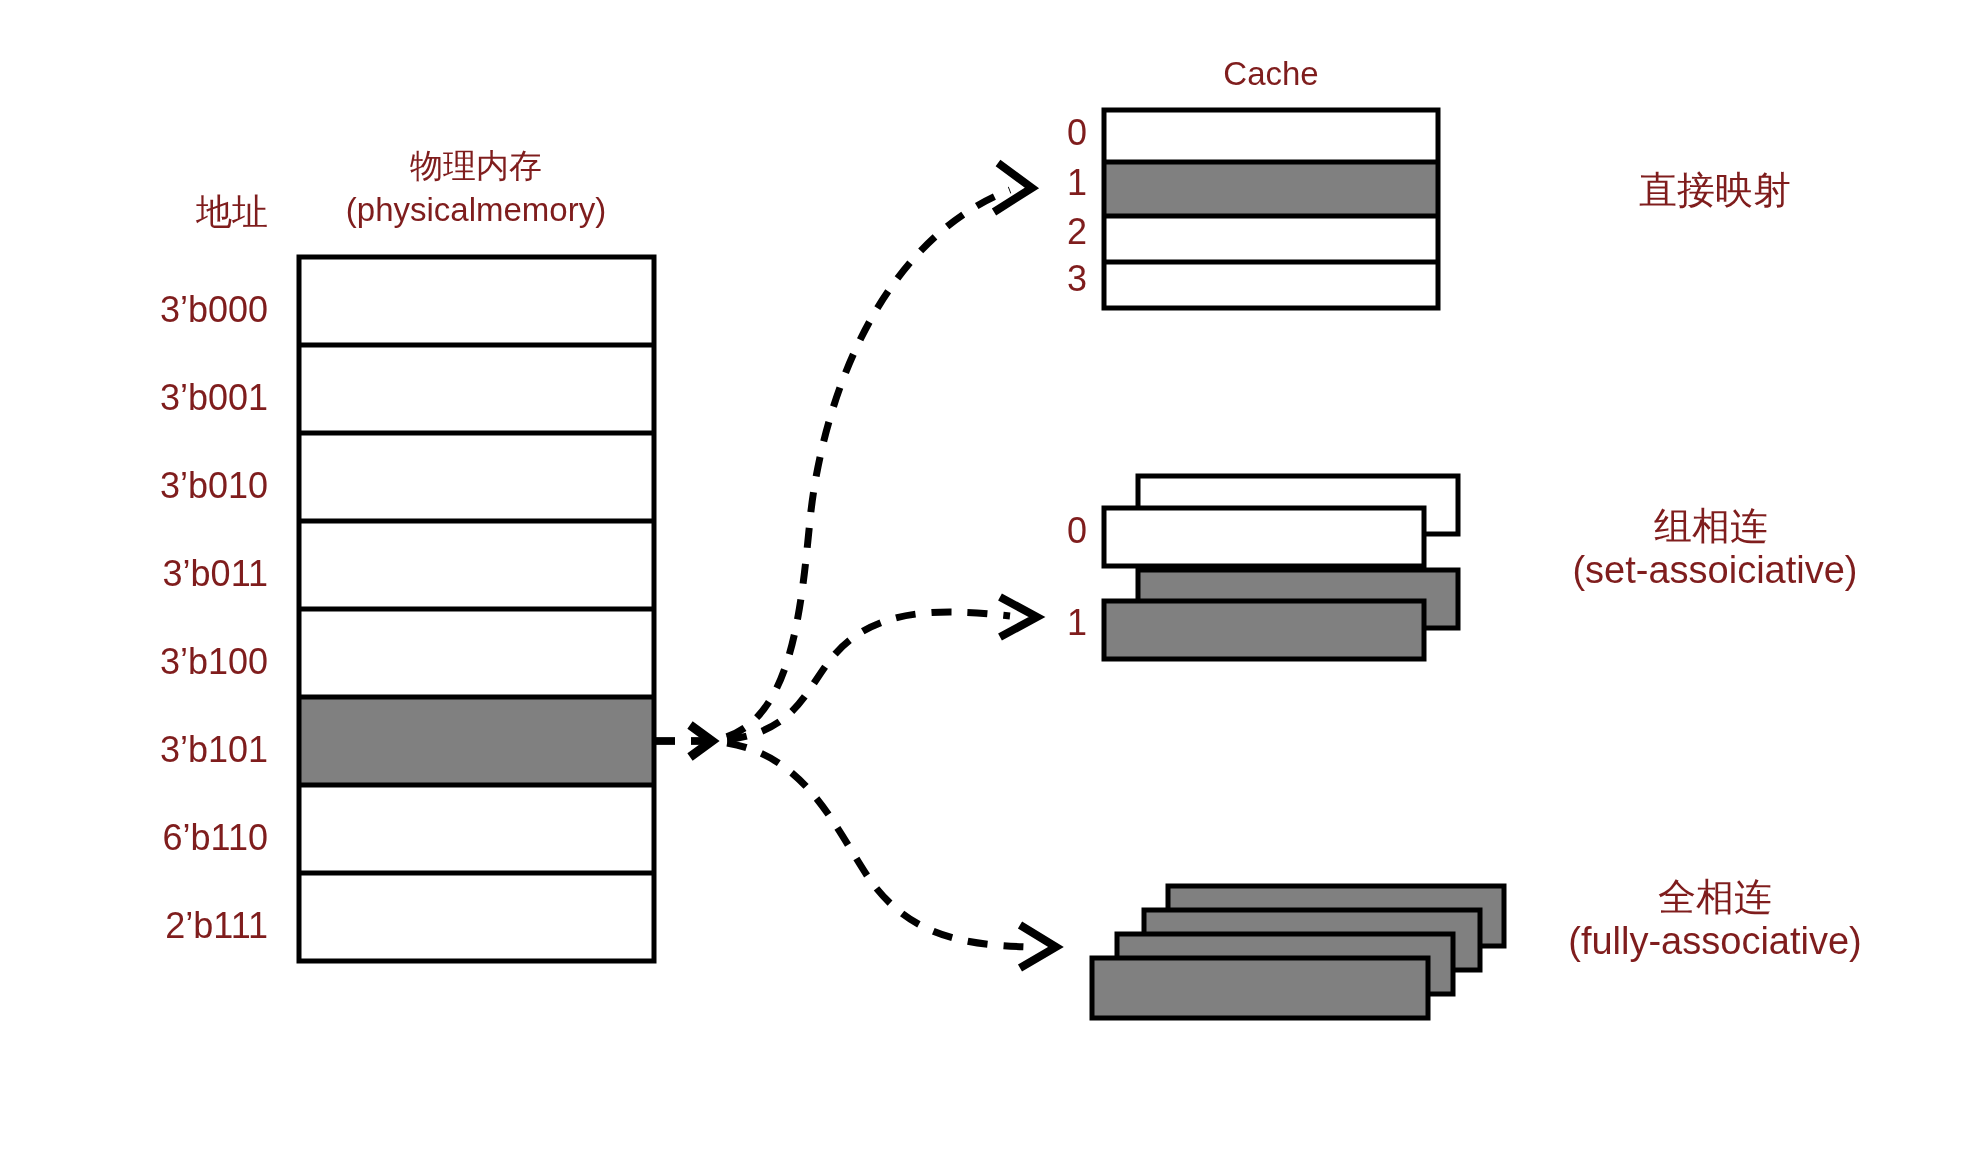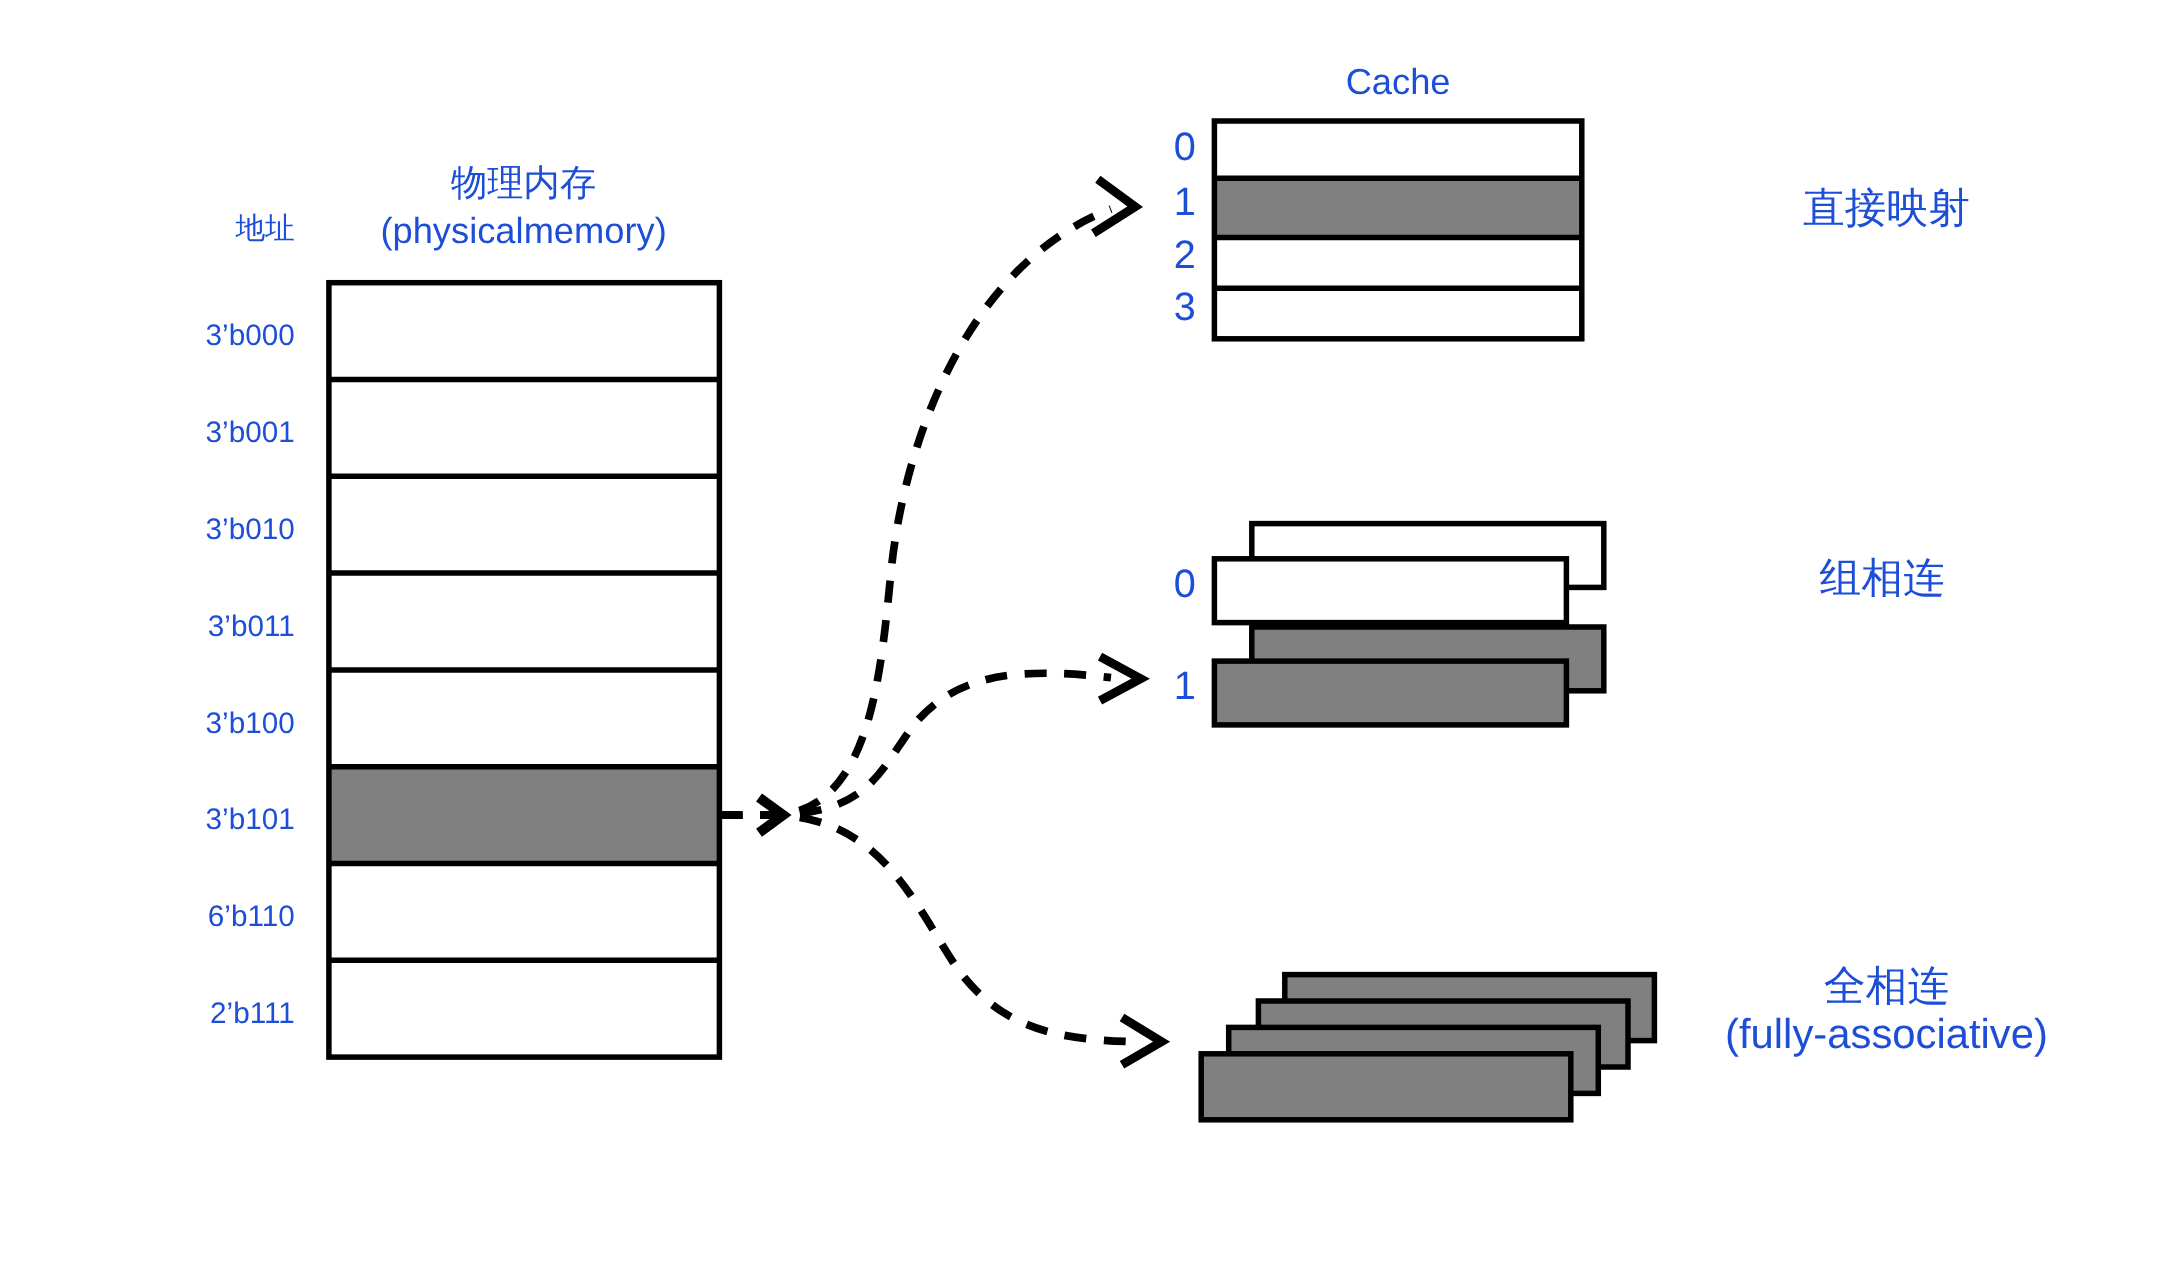--- a/index.html
+++ b/index.html
@@ -19,26 +19,26 @@
   }
   svg.diagram {
     position: absolute;
     left: 0;
     top: 0;
     width: 1976px;
     height: 1158px;
   }
   .lbl {
     position: absolute;
-    color: #1d4ed8;
+    color: #7f1d1d;
     white-space: pre;
     line-height: 1.12;
   }
   .addr-label {
-    font-size: 27px;
+    font-size: 36px;
     text-align: right;
     width: 190px;
   }
   .title-cn {
     font-size: 33px;
     text-align: center;
   }
   .title-en {
     font-size: 33px;
     text-align: center;
@@ -142,17 +142,18 @@
   <div class="lbl idx-label" style="left:1043px; top:163px;">1</div>
   <div class="lbl idx-label" style="left:1043px; top:212px;">2</div>
   <div class="lbl idx-label" style="left:1043px; top:259px;">3</div>
 
   <div class="lbl idx-label" style="left:1043px; top:511px;">0</div>
   <div class="lbl idx-label" style="left:1043px; top:603px;">1</div>
 
   <div class="lbl right-label" style="left:1480px; top:169px;">直接映射</div>
 
   <div class="lbl right-label" style="left:1476px; top:505px;">组相连</div>
+  <div class="lbl right-label" style="left:1480px; top:549px;">(set-assoiciative)</div>
 
   <div class="lbl right-label" style="left:1480px; top:876px;">全相连</div>
   <div class="lbl right-label" style="left:1480px; top:920px;">(fully-associative)</div>
 
 </div>
 
 </body></html>

